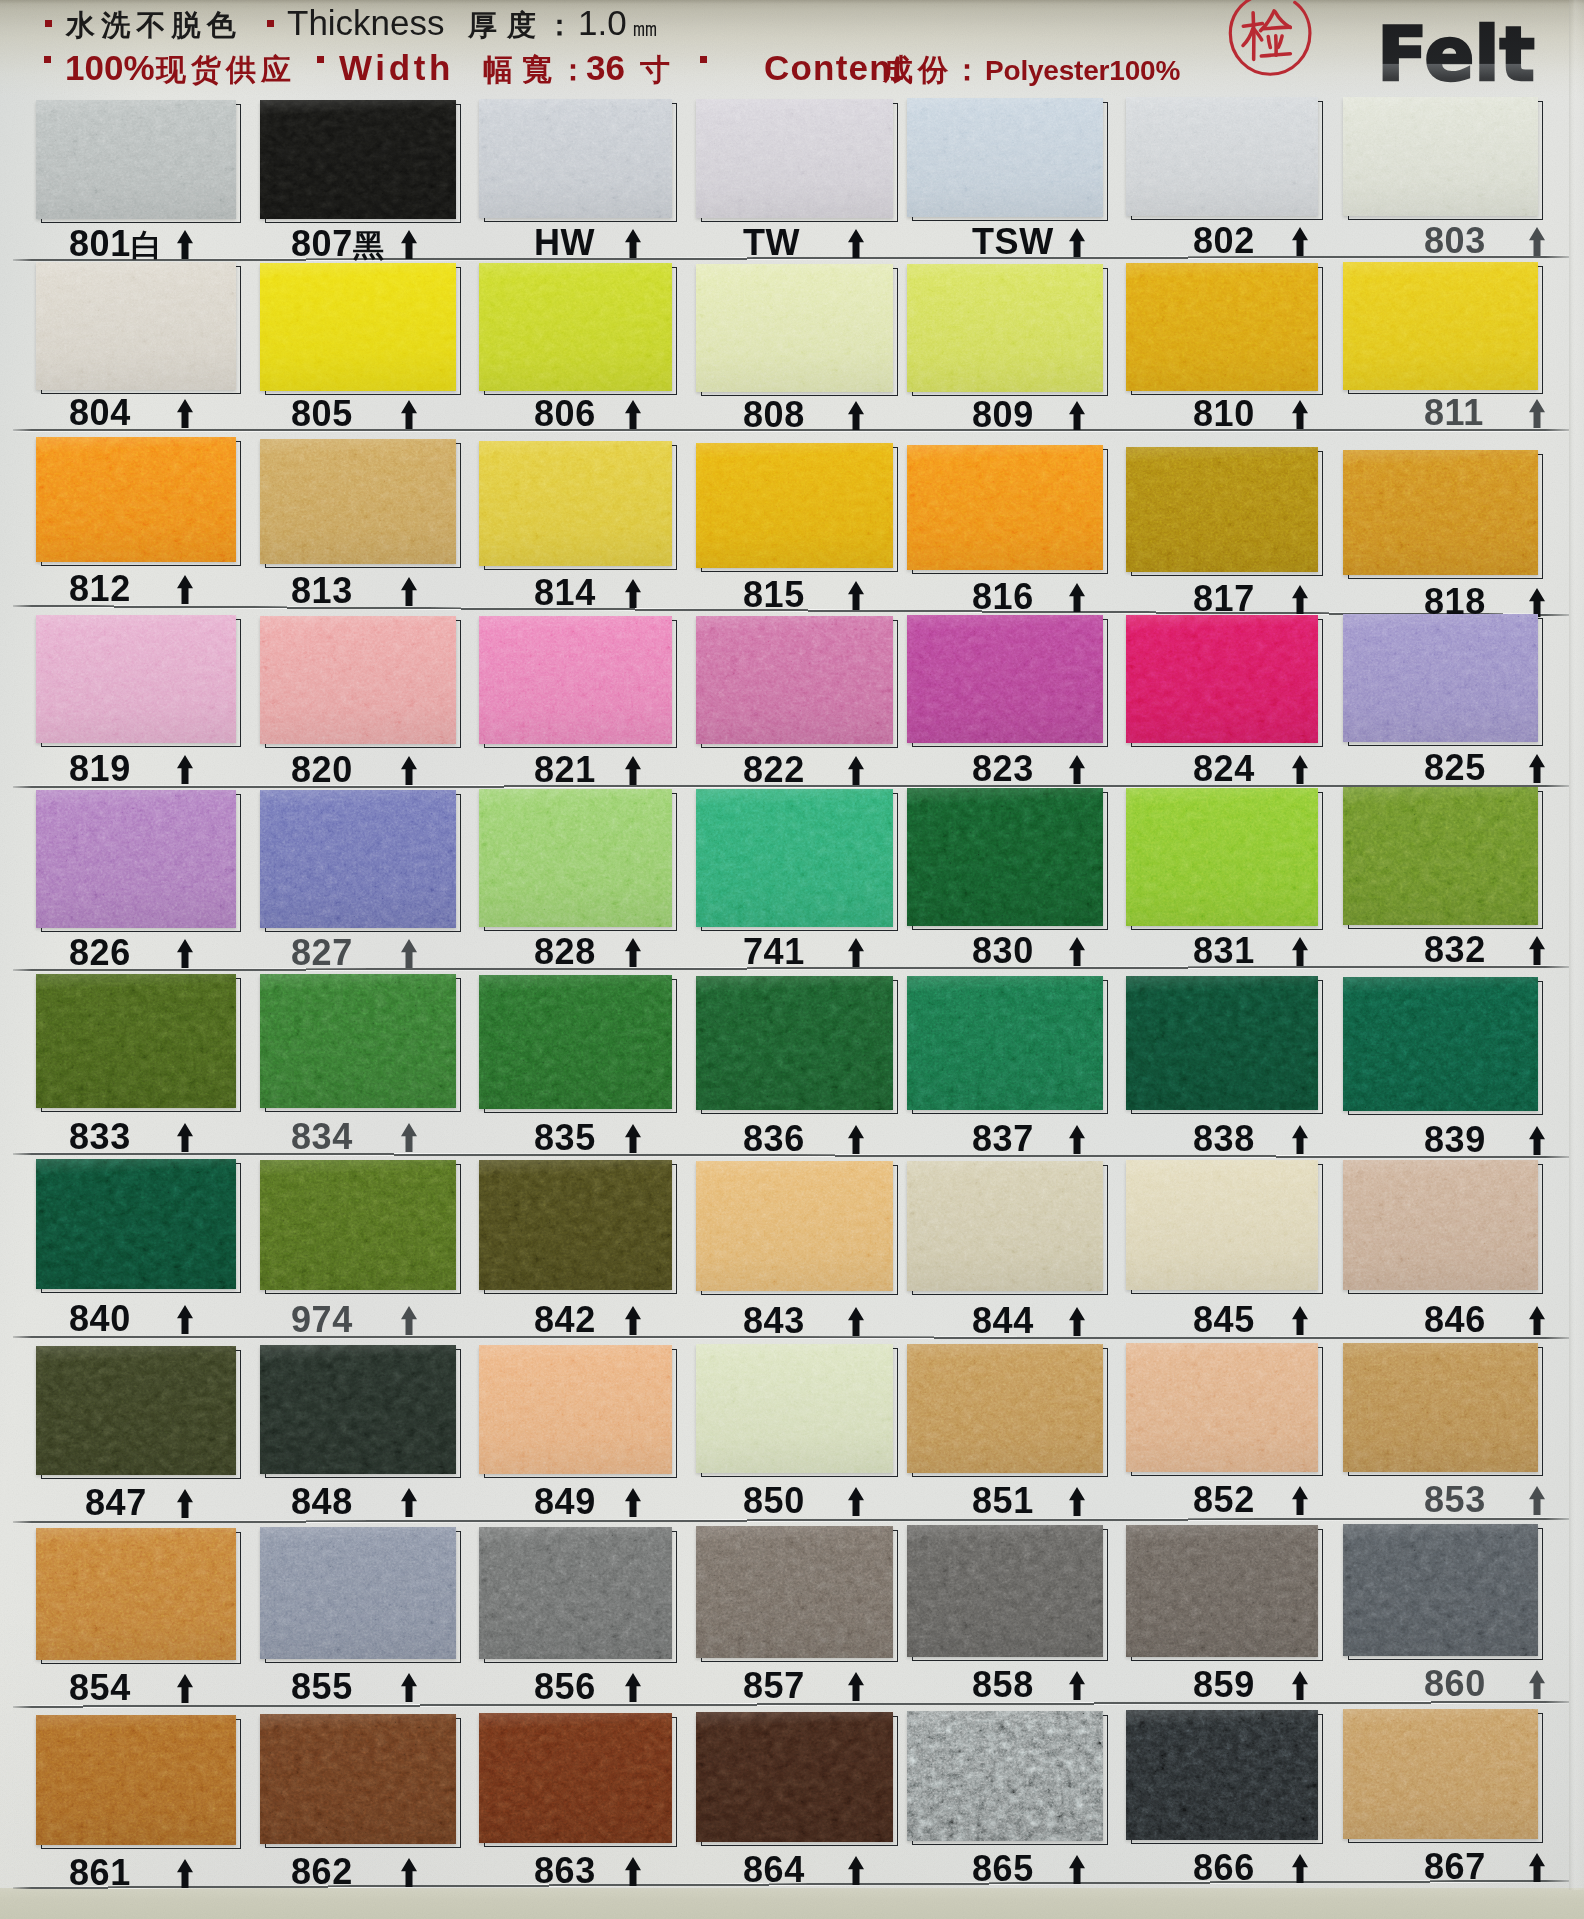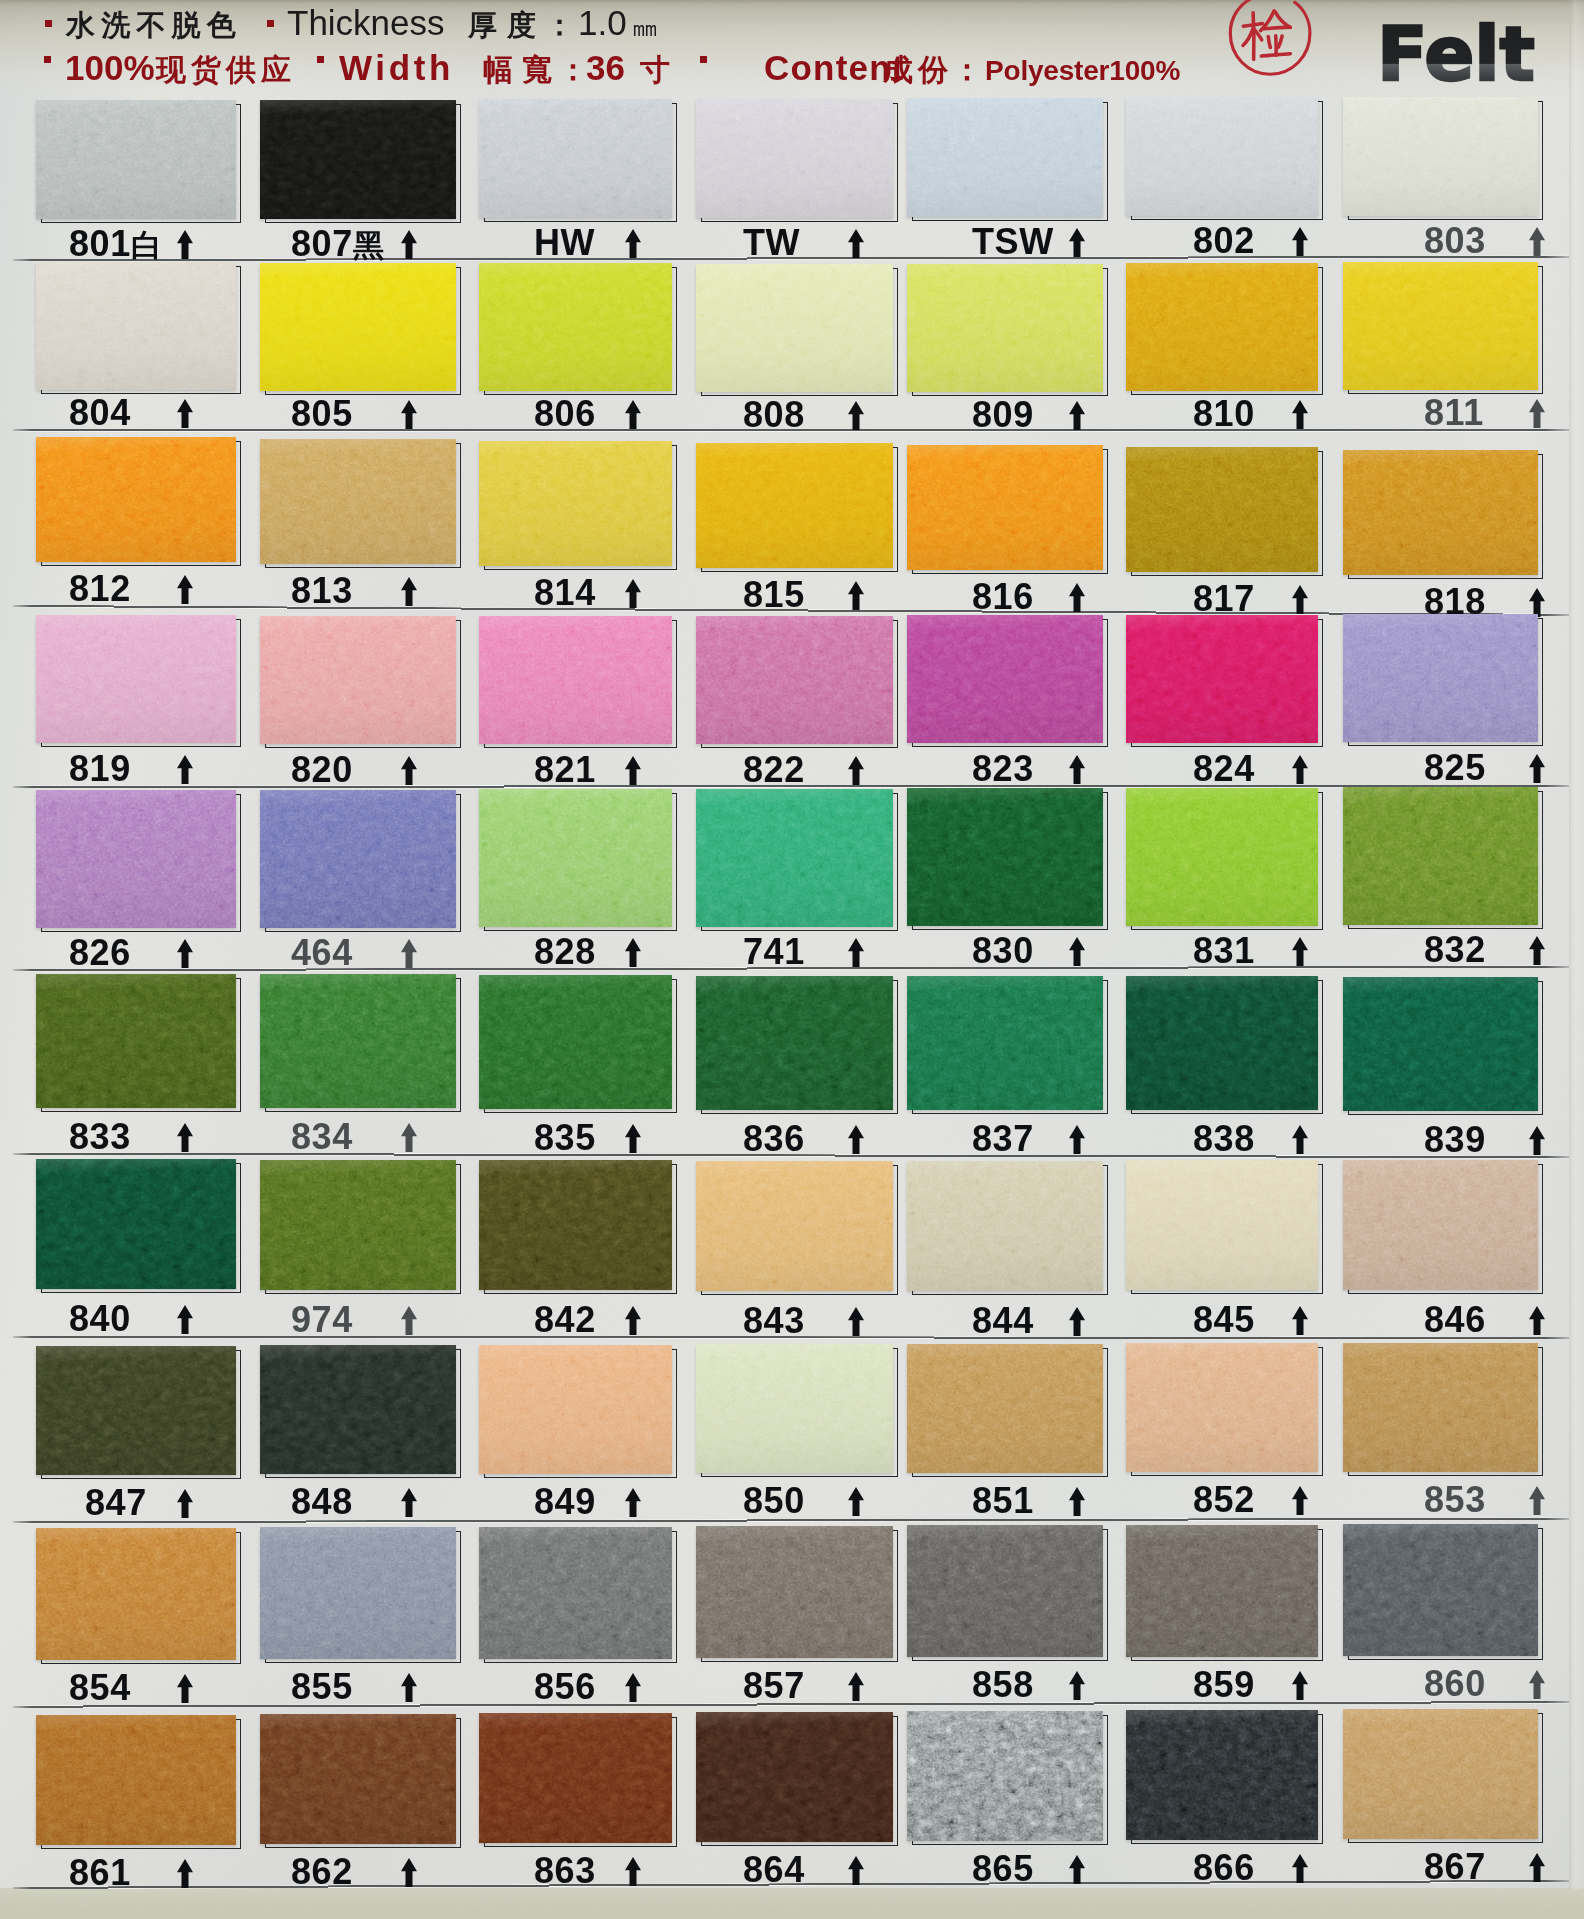--- a/index.html
+++ b/index.html
@@ -838,21 +838,21 @@
             </svg>
           </div>
           <div class="fx2">
             <svg viewBox="0 0 220 140" preserveAspectRatio="none">
               <use href="#fs5" width="220" height="140"></use>
             </svg>
           </div>
           <div class="sh"></div>
         </div>
       </div>
-      <div class="lbl" style="left:291px;top:935px;color:#4a4e50;"><span class="lat">464</span></div>
+      <div class="lbl" style="left:291px;top:935px;color:#4a4e50;"><span class="lat">827</span></div>
       <svg class="arw" viewBox="0 0 16 29" style="left:401px;top:939px;width:16px;height:29px;">
         <path d="M8 0 L16 13.2 L11.5 13.2 L11.5 29 L4.5 29 L4.5 13.2 L0 13.2 Z" fill="#4a4e50"></path>
       </svg>
       <div class="cell" style="left:479px;top:789px;width:200px;height:147px;">
         <div class="frame" style="width:193px;height:138px;"></div>
         <div class="chip" style="width:193px;height:138px;background:#9ad26d;">
           <div class="fx">
             <svg viewBox="0 0 220 140" preserveAspectRatio="none">
               <use href="#fs2" width="220" height="140"></use>
             </svg>

